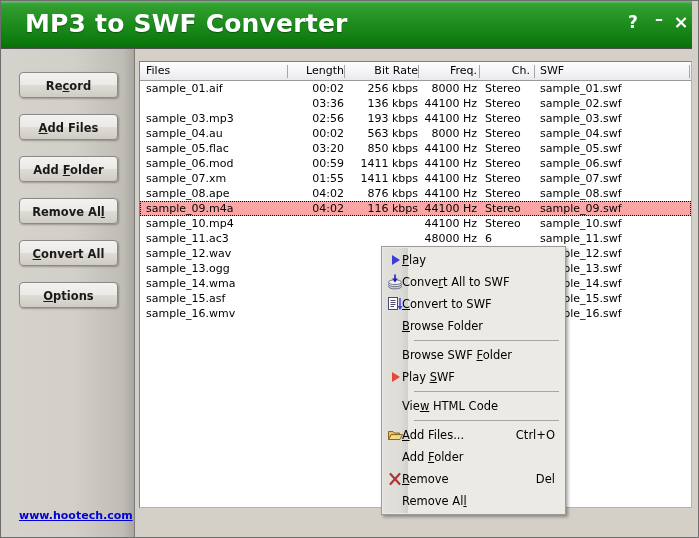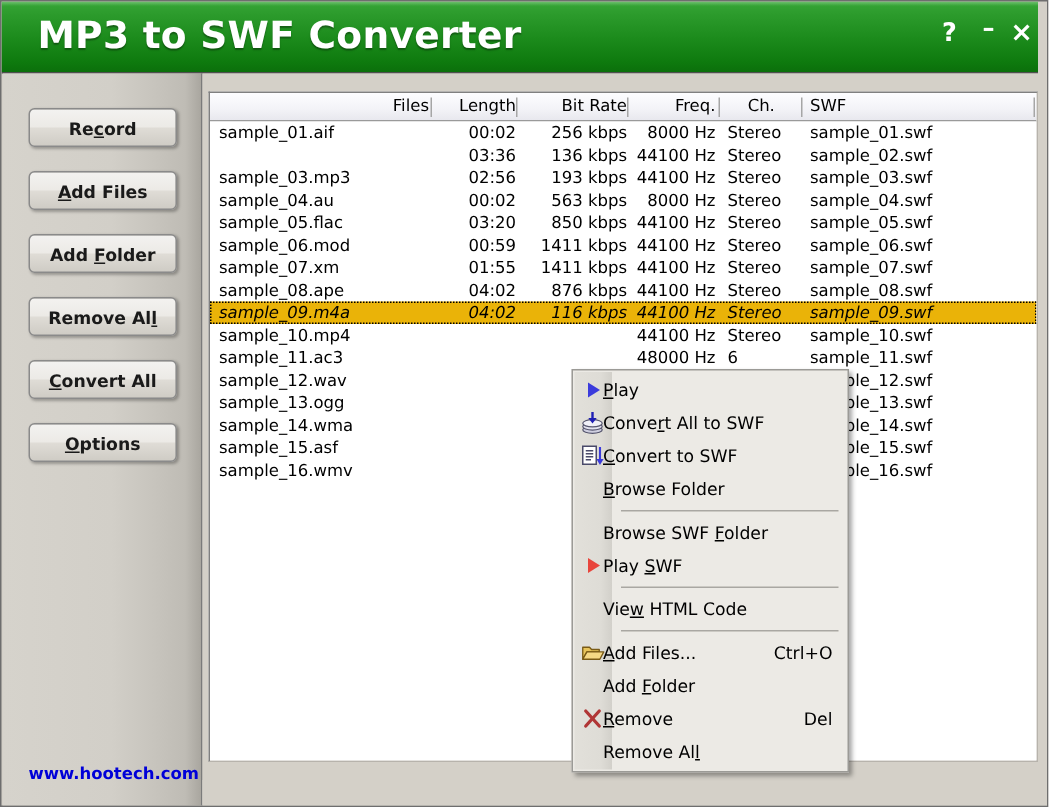--- a/index.html
+++ b/index.html
@@ -108,20 +108,21 @@
   #sb4 { top: 191px; }
   #sb5 { top: 233px; }
 
   #weblink {
     position: absolute;
     left: 17px;
     top: 460px;
     font-size: 11px;
     font-weight: bold;
     color: #0000d8;
+    text-decoration: underline;
     cursor: pointer;
     white-space: nowrap;
   }
 
   
   #main {
     position: absolute;
     left: 134px;
     top: 48px;
     width: 564px;
@@ -175,22 +176,21 @@
   }
   .row {
     position: relative;
     height: 15px;
     line-height: 15px;
     white-space: nowrap;
     cursor: default;
     padding-left: 14px;
   }
   .row.sel {
-    background: #eab308;
-    font-style: italic;
+    background: #fca5a5;
   }
   .row.sel .cell { color: #000000; }
   .row.sel:after {
     content: "";
     position: absolute;
     left: 0; top: 0; right: 0; bottom: 0;
     border: 1px dotted #000000;
     pointer-events: none;
   }
   .cell {
@@ -296,25 +296,25 @@
     <div class="sidebtn" id="sb2">Add <u>F</u>older</div>
     <div class="sidebtn" id="sb3">Remove Al<u>l</u></div>
     <div class="sidebtn" id="sb4"><u>C</u>onvert All</div>
     <div class="sidebtn" id="sb5"><u>O</u>ptions</div>
     <div id="weblink">www.hootech.com</div>
   </div>
 
   <div id="main">
     <div id="listwrap">
       <div id="listhead">
-          <div class="hcell" style="left: 6px; width: 140px; text-align: right;">Files</div>
+          <div class="hcell" style="left: 6px; width: 140px; text-align: left;">Files</div>
           <div class="hcell" style="left: 151px; width: 53px; text-align: right;">Length</div>
           <div class="hcell" style="left: 208px; width: 70px; text-align: right;">Bit Rate</div>
           <div class="hcell" style="left: 282px; width: 55px; text-align: right;">Freq.</div>
-          <div class="hcell" style="left: 345px; width: 45px; text-align: center;">Ch.</div>
+          <div class="hcell" style="left: 345px; width: 45px; text-align: right;">Ch.</div>
           <div class="hcell" style="left: 400px; width: 140px; text-align: left;">SWF</div>
           <div class="hsep" style="left: 147px;"></div>
           <div class="hsep" style="left: 204px;"></div>
           <div class="hsep" style="left: 278px;"></div>
           <div class="hsep" style="left: 339px;"></div>
           <div class="hsep" style="left: 394px;"></div>
           <div class="hsep" style="left: 549px;"></div>
         </div>
       <div id="rows">
           <div class="row">

